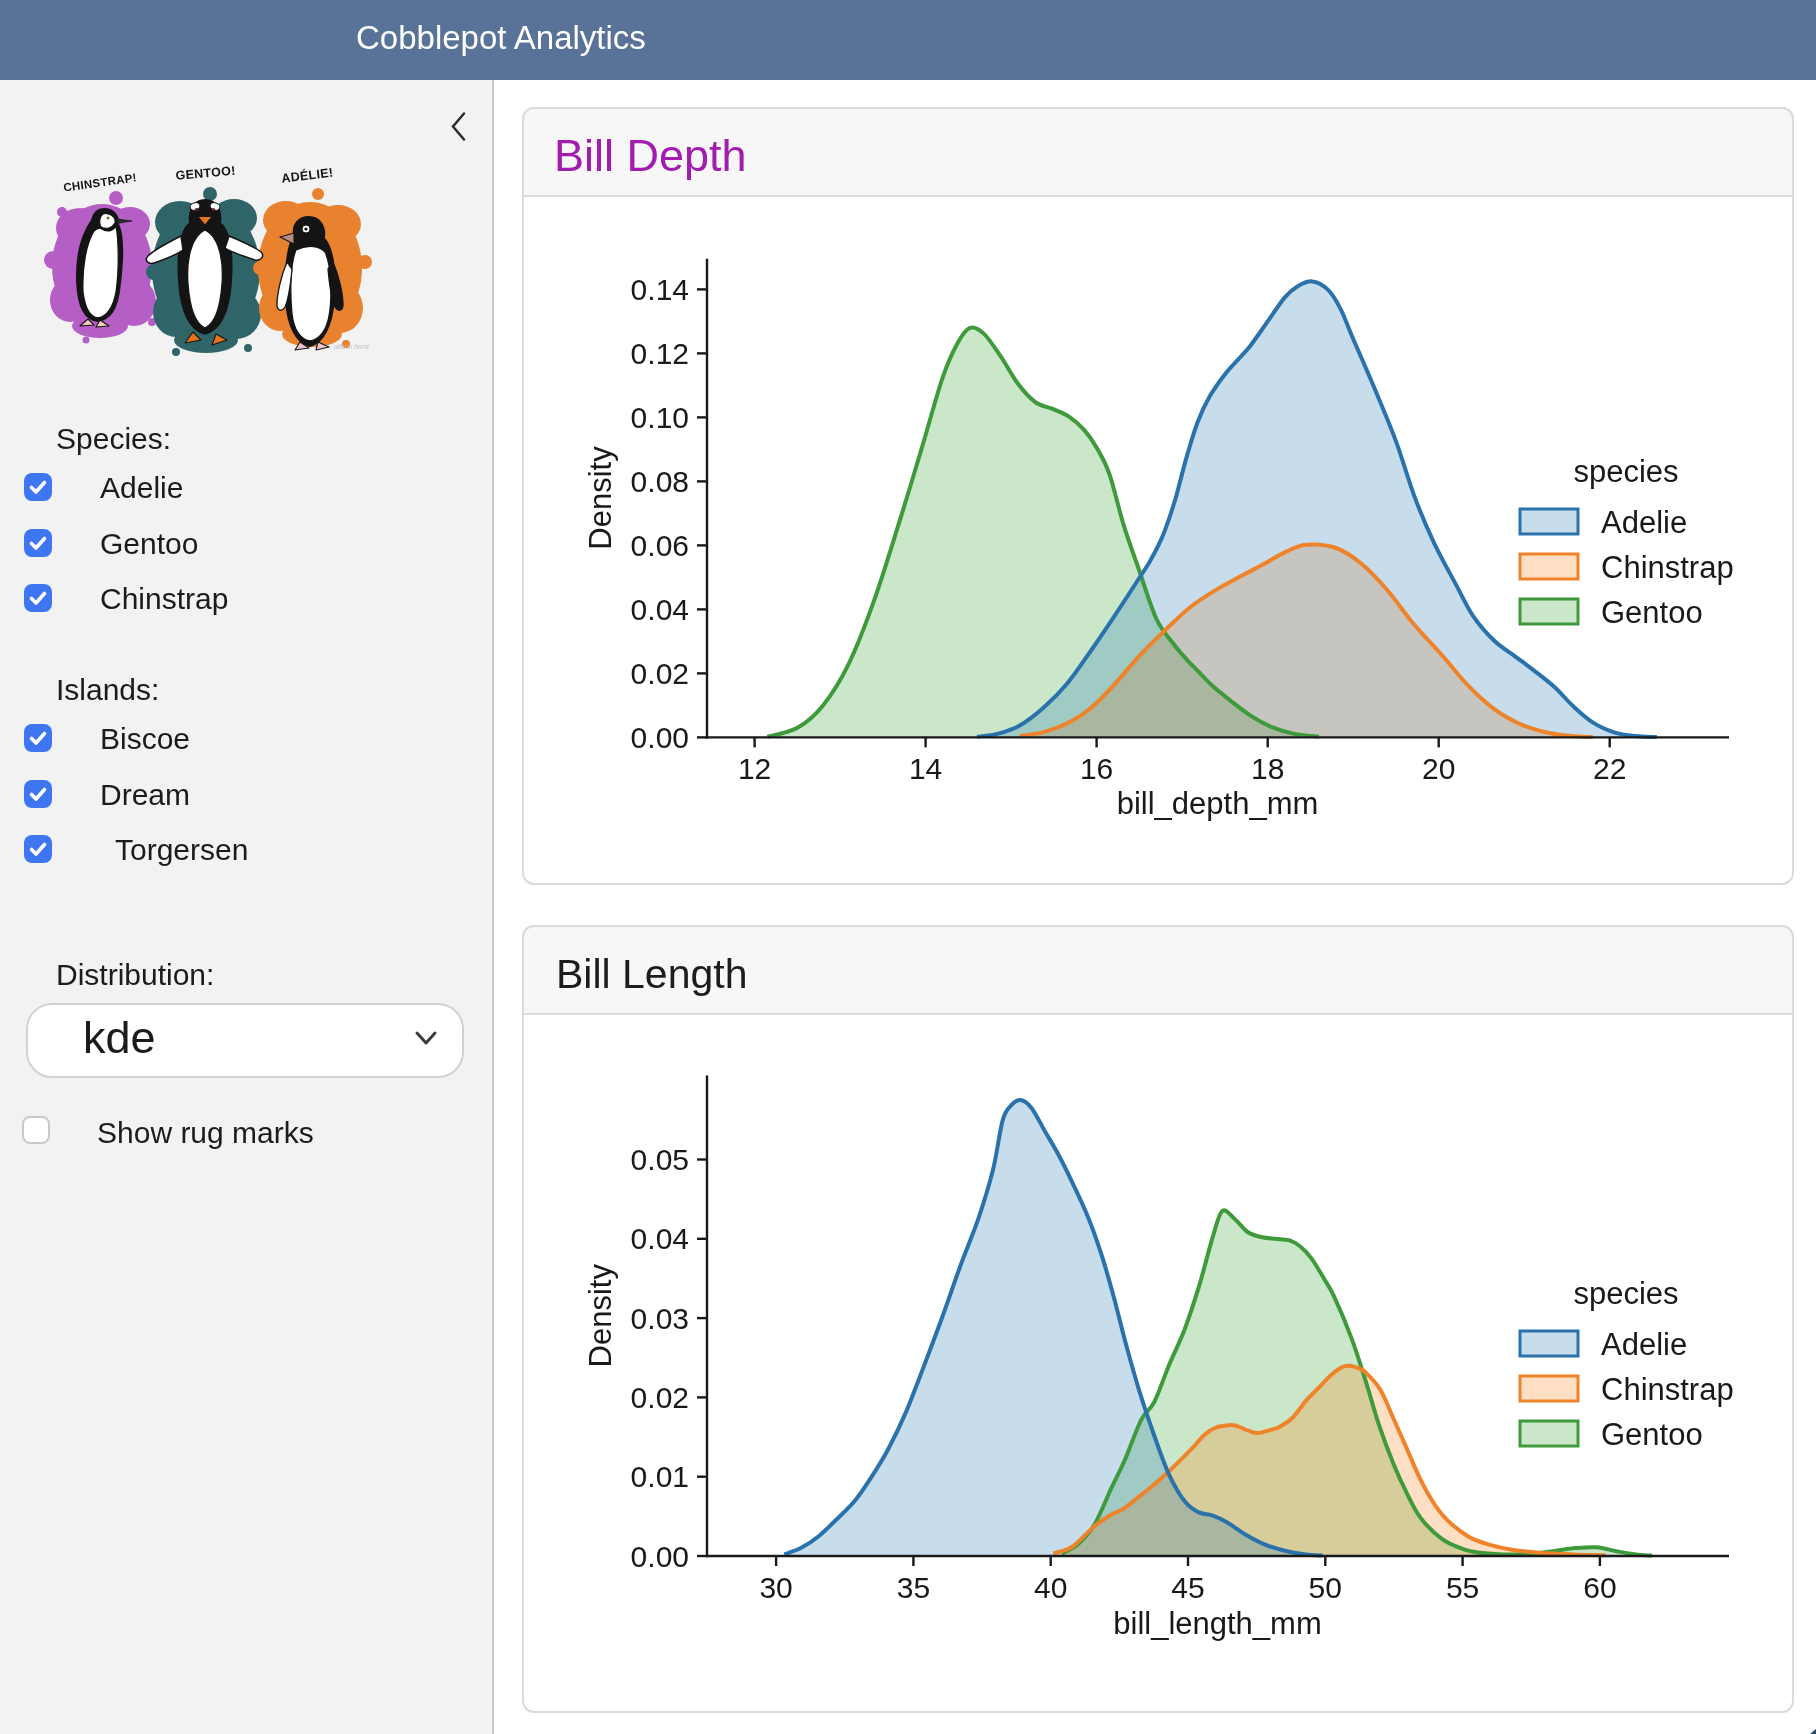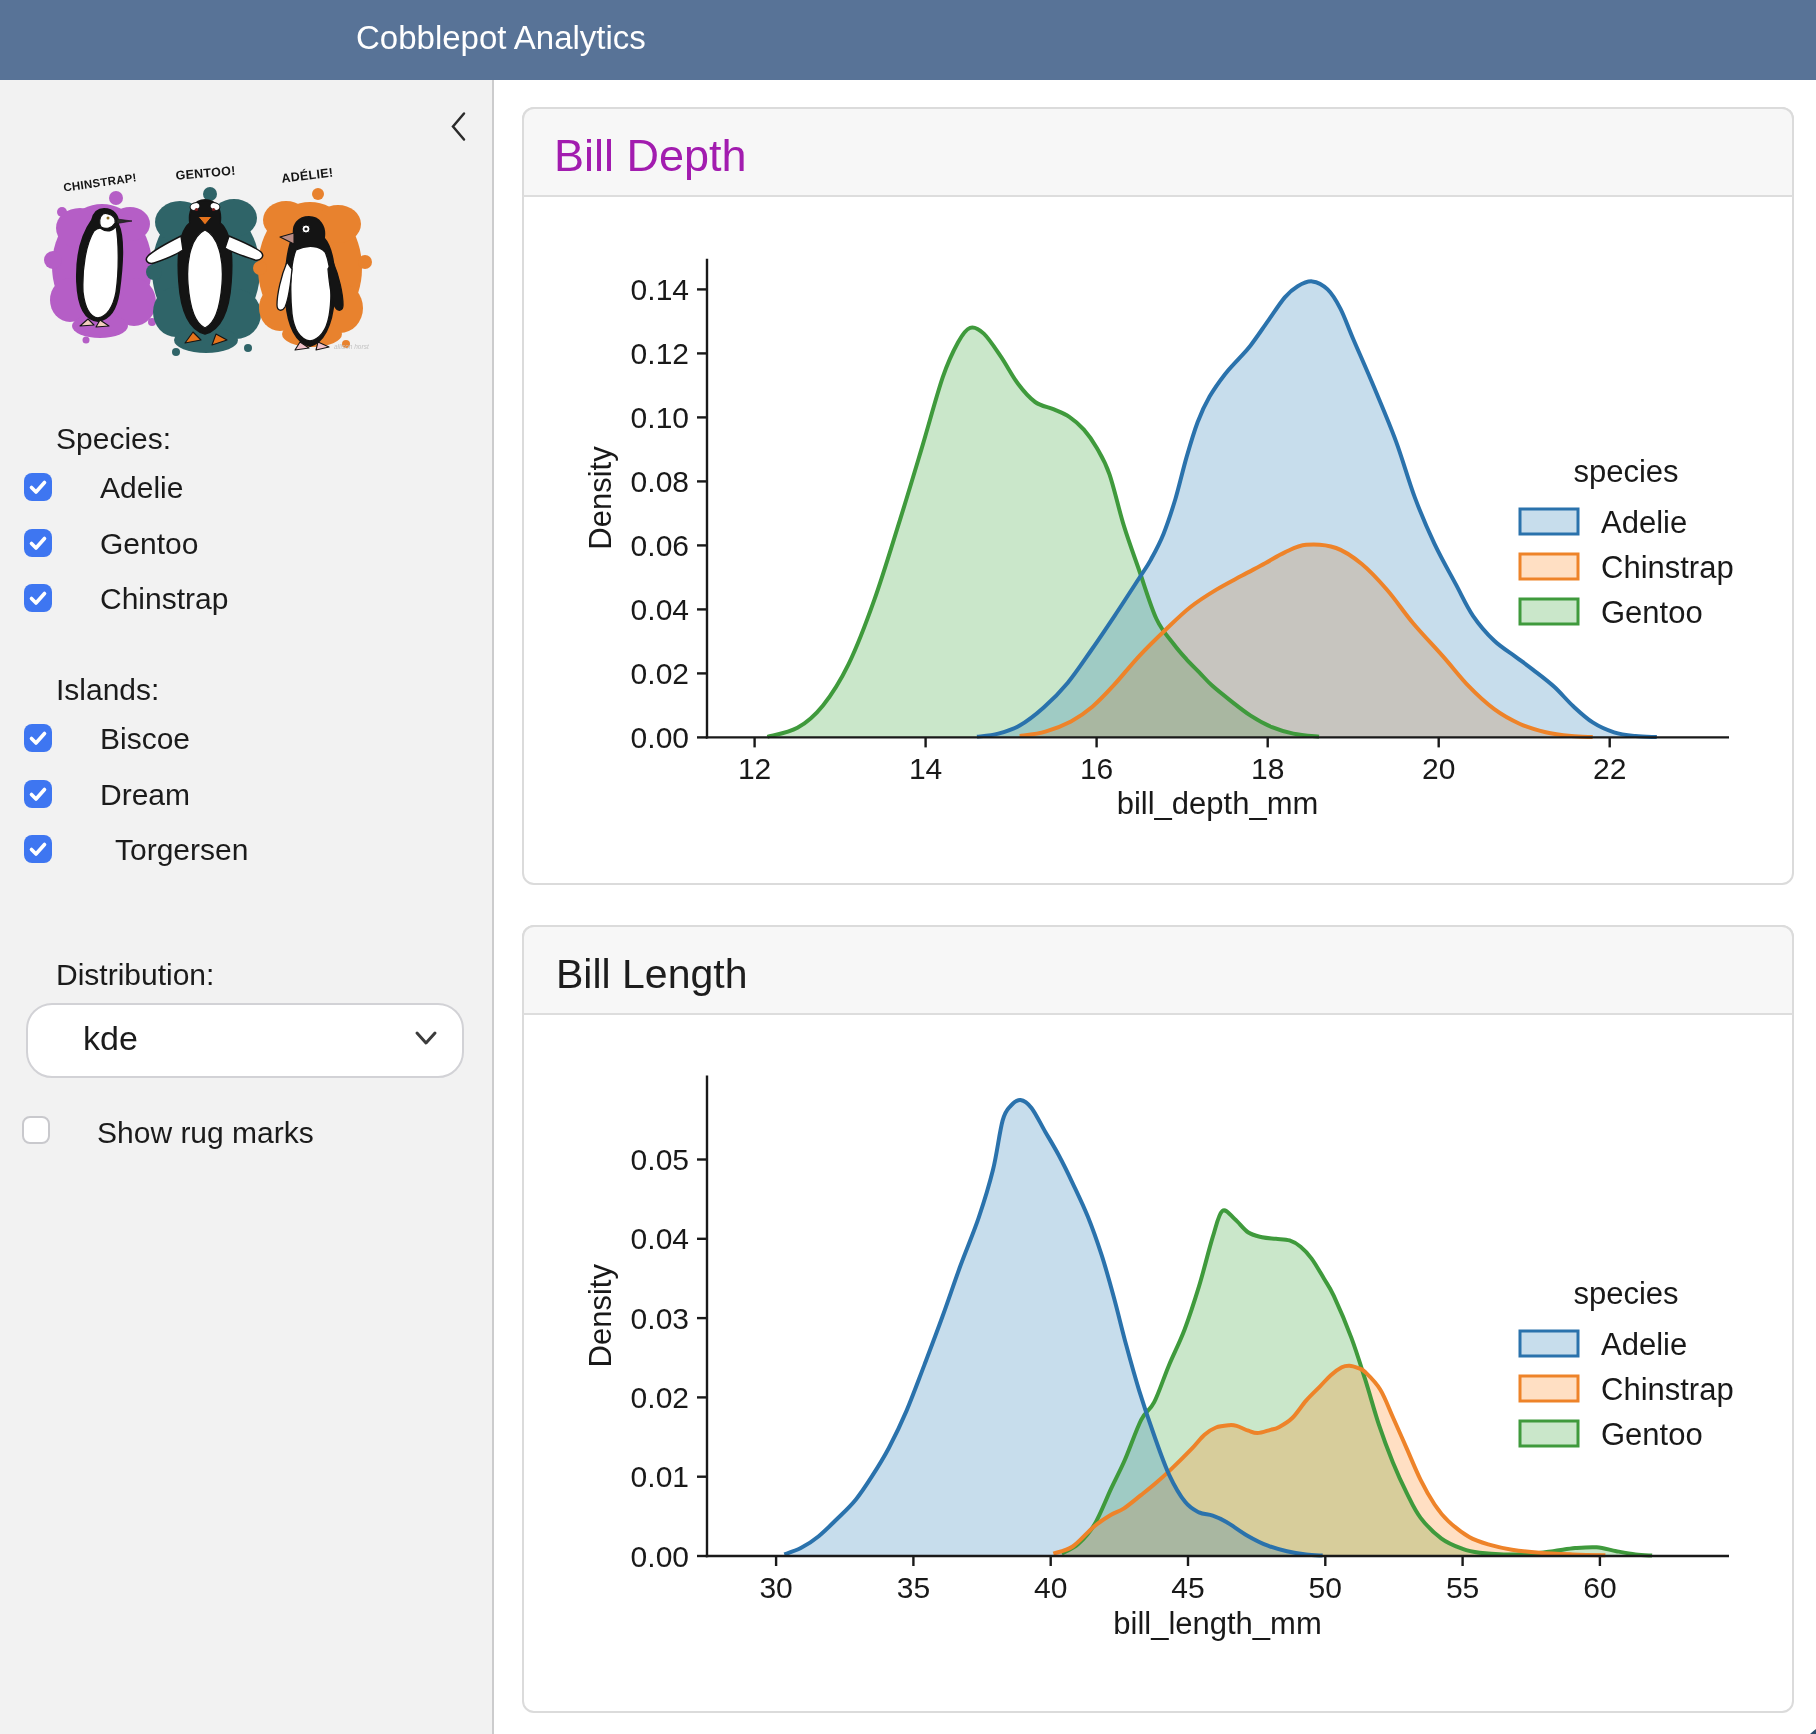--- a/index.html
+++ b/index.html
@@ -125,21 +125,21 @@
         <path d="M7.5 14.5 L12 19 L20.5 9.5" fill="none" stroke="#fff" stroke-width="3.6" stroke-linecap="round" stroke-linejoin="round"></path>
       </svg></div>
     <div class="sbtxt" style="left:71px;top:775px">Dream</div>
 <div style="position:absolute;left:24px;top:835px;width:28px;height:28px;background:#3e76f1;border-radius:8px"><svg width="28" height="28" viewBox="0 0 28 28">
         <path d="M7.5 14.5 L12 19 L20.5 9.5" fill="none" stroke="#fff" stroke-width="3.6" stroke-linecap="round" stroke-linejoin="round"></path>
       </svg></div>
     <div class="sbtxt" style="left:86px;top:830px">Torgersen</div>
 
 <div class="sbtxt" style="left:27px;top:955px">Distribution:</div>
 <div style="position:absolute;left:26px;top:1003px;width:438px;height:75px;background:#fff;border:2px solid #d2d2d6;border-radius:26px"></div>
-<div class="sbtxt" style="left:54px;top:1016px;font-size:34px;line-height:44px">kde</div>
+<div class="sbtxt" style="left:54px;top:1016px;font-size:45px;line-height:44px">kde</div>
 <svg style="position:absolute;left:414px;top:1029px" width="24" height="18" viewBox="0 0 24 18">
       <path d="M3 4 L12 14 L21 4" fill="none" stroke="#3c3c3c" stroke-width="3" stroke-linecap="round" stroke-linejoin="round"></path>
     </svg>
 <div style="position:absolute;left:22px;top:1116px;width:28px;height:28px;background:#fff;border:2px solid #c9c9cd;border-radius:8px;box-sizing:border-box"></div>
 <div class="sbtxt" style="left:68px;top:1113px">Show rug marks</div>
 
 <div style="position:absolute;left:522px;top:107px;width:1272px;height:778px;background:#fff;border:2px solid #dbdbdb;border-radius:12px"></div>
 <div style="position:absolute;left:522px;top:107px;width:1272px;height:90px;background:#f7f7f7;border:2px solid #dbdbdb;border-bottom:2px solid #dddddd;border-radius:12px 12px 0 0"></div>
 <div style="position:absolute;left:554px;top:131px;font-size:45px;line-height:50px;color:#a21caf">Bill Depth</div>
 <div style="position:absolute;left:522px;top:925px;width:1272px;height:788px;background:#fff;border:2px solid #dbdbdb;border-radius:12px"></div>

